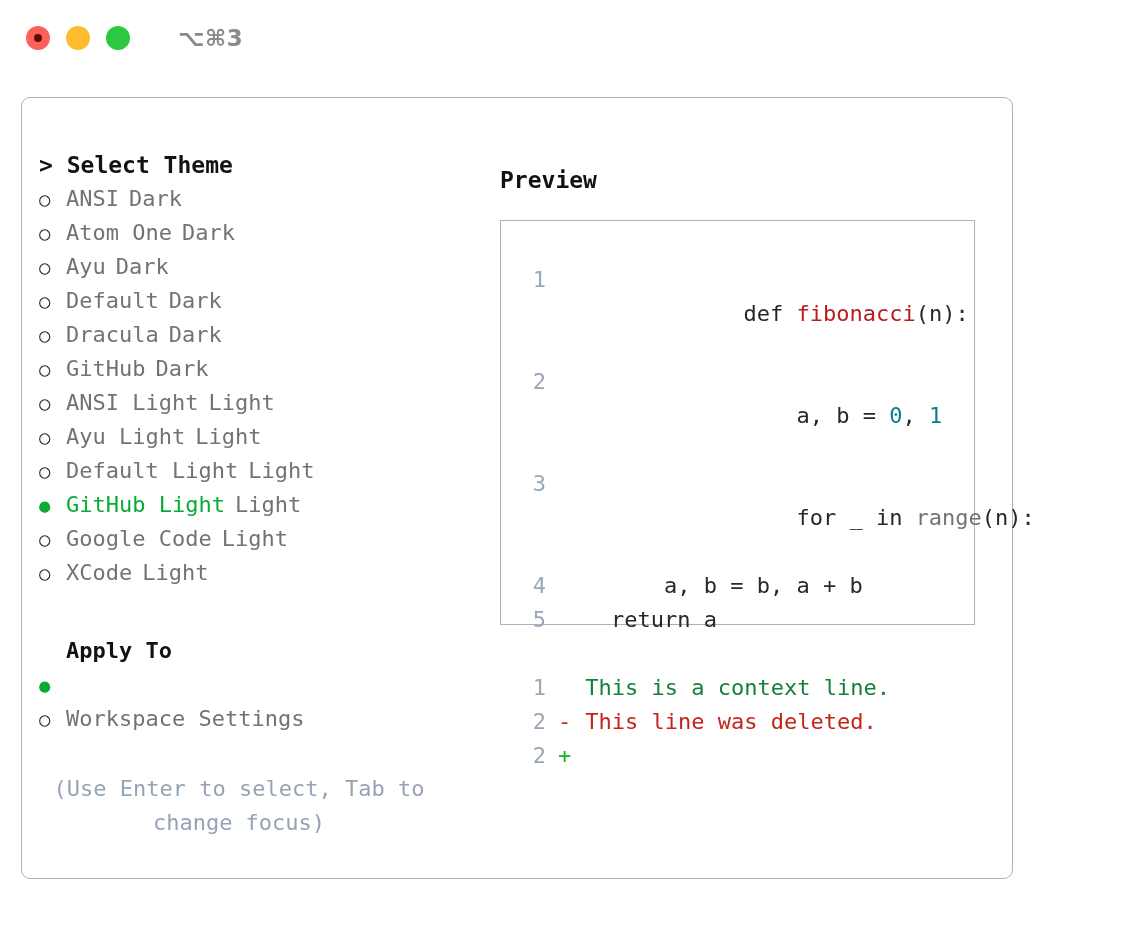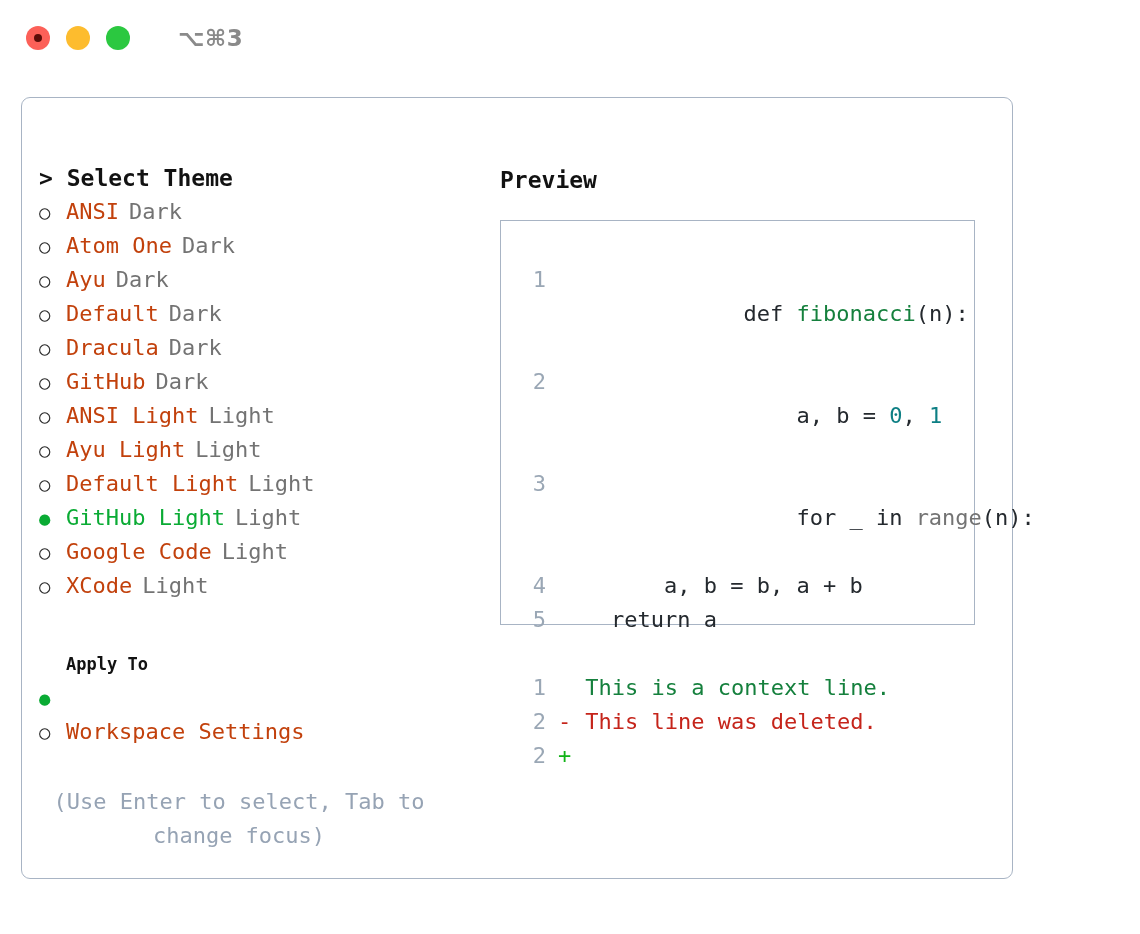--- a/index.html
+++ b/index.html
@@ -75,21 +75,21 @@
     border: 1.6px solid #a8b4c4;
     border-radius: 9px;
     box-sizing: border-box;
     background: #ffffff;
   }
 
   
   .left-col {
     position: absolute;
     left: 17px;
-    top: 63px;
+    top: 50px;
     width: 430px;
   }
   .section-title {
     font-size: 23px;
     font-weight: 700;
     color: #121212;
     line-height: 34px;
     white-space: pre;
   }
   .opt-row {
@@ -99,30 +99,30 @@
     font-size: 22px;
     white-space: pre;
   }
   .marker {
     width: 27px;
     flex: 0 0 27px;
     font-size: 19px;
     color: #2d2d2d;
   }
   .marker.sel { color: #0aab34; }
-  .opt-label { color: #c2410c; }
+  .opt-label { color: #737373; }
   .opt-label.sel { color: #0aab34; }
   .opt-tag {
     color: #737373;
     margin-left: 10px;
   }
 
   .apply-block { margin-top: 44px; }
   .apply-title {
-    font-size: 17px;
+    font-size: 22px;
     font-weight: 700;
     color: #121212;
     line-height: 34px;
     padding-left: 27px;
     white-space: pre;
   }
 
   .hint {
     margin-top: 36px;
     font-size: 22px;
@@ -171,21 +171,21 @@
   }
   .lineno {
     width: 28px;
     flex: 0 0 28px;
     text-align: right;
     color: #9aa7b5;
     margin-right: 12px;
   }
   .code-text { color: #24292e; }
 
-  .tok-func { color: #15803d; }
+  .tok-func { color: #b91c1c; }
   .tok-num  { color: #0d7f84; }
   .tok-call { color: #737373; }
 
   .diff-block { margin-top: 34px; }
   .diff-ctx { color: #15803d; }
   .diff-del { color: #c5241a; }
   .diff-add { color: #11b317; }
 </style>
 </head>
 <body>

